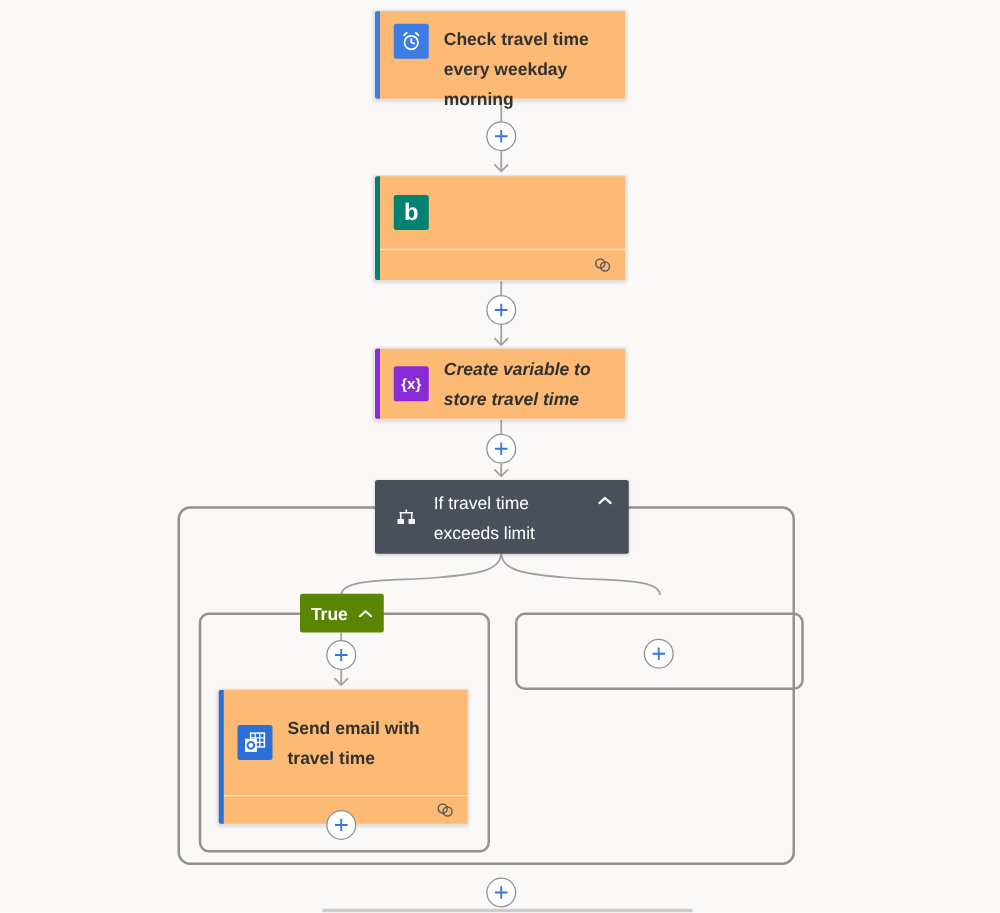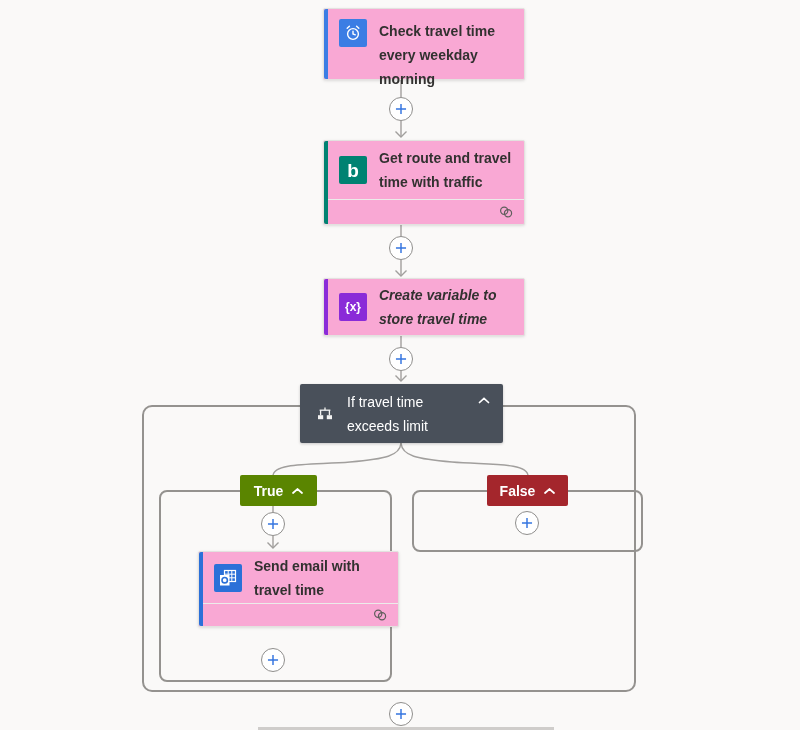--- a/index.html
+++ b/index.html
@@ -16,22 +16,22 @@
   .ahead{stroke:var(--connector,#a19f9d);stroke-width:1.4;fill:none;}
 
   
   .scope{position:absolute;border:2px solid var(--container-border,#94928f);background:transparent;z-index:0;}
   .scope.outer{left:142px;top:405px;width:490px;height:283px;border-radius:10px;}
   .scope.truebox{left:159px;top:490px;width:229px;height:188px;border-radius:8px;}
   .scope.falsebox{left:412px;top:490px;width:227px;height:58px;border-radius:8px;}
 
   
   .card{
-    position:absolute;z-index:2;background:#f9a8d4;border:1px solid #e3e1df;border-radius:2px;
-    box-shadow:0 1px 3px rgba(0,0,0,.12);display:flex;flex-direction:column;box-sizing:border-box;margin-left:24px;
+    position:absolute;z-index:2;background:#fdba74;border:1px solid #e3e1df;border-radius:2px;
+    box-shadow:0 1px 3px rgba(0,0,0,.12);display:flex;flex-direction:column;box-sizing:border-box;
   }
   .accent{position:absolute;left:0;top:0;bottom:0;width:4px;border-radius:2px 0 0 2px;}
   .card-body{flex:1;display:flex;gap:12px;padding:0 10px 0 15px;align-items:center;}
   .card-body.top{align-items:flex-start;padding-top:10px;}
   .card-icon{
     width:28px;height:28px;border-radius:2px;flex-shrink:0;
     display:flex;align-items:center;justify-content:center;color:#fff;
     font-weight:bold;
   }
   .card-title{
@@ -55,21 +55,21 @@
   }
   .cond-title{font-size:14px;font-weight:normal;line-height:24px;color:#fff;width:110px;}
   .cond-chevron{position:absolute;right:13px;top:13px;display:flex;cursor:pointer;}
 
   
   .badge{
     position:absolute;z-index:3;height:31px;border-radius:2px;box-sizing:border-box;
     display:flex;align-items:center;justify-content:center;gap:9px;
     color:#fff;font-size:14px;font-weight:bold;cursor:pointer;
   }
-  .badge.true{left:240px;top:475px;width:77px;background:var(--true-bg,#5a8500);}
+  .badge.true{left:240px;top:475px;width:67px;background:var(--true-bg,#5a8500);}
   .badge.false{left:487px;top:475px;width:81px;background:var(--false-bg,#a4262c);}
 
   
   .plus{
     position:absolute;z-index:2;width:24px;height:24px;border-radius:50%;
     background:#fff;border:1px solid #8f8e8c;box-sizing:border-box;cursor:pointer;
     display:flex;align-items:center;justify-content:center;
   }
   .plus svg{display:block;}
   .plus-glyph{stroke:var(--plus,#3575e0);stroke-width:1.6;fill:none;}
@@ -114,21 +114,20 @@
         </svg>
       </span>
       <span class="card-title w-trigger">Check travel time every weekday morning</span>
     </div>
   </div>
 
   <div class="card" style="left:299px;top:140px;width:202px;height:85px">
     <span class="accent" style="background: rgb(0, 130, 114);"></span>
     <div class="card-body">
       <span class="card-icon bing-glyph" style="background: rgb(0, 130, 114);">b</span>
-      <span class="card-title w-route">Get route and travel time with traffic</span>
     </div>
     <div class="card-footer">
       <span class="conn-icon">
         <svg width="16" height="14" viewBox="0 0 16 14" fill="none" stroke="#5f5e5c" stroke-width="1.2">
           <circle cx="6.2" cy="5.8" r="3.6"></circle>
           <circle cx="10" cy="8.2" r="3.6"></circle>
         </svg>
       </span>
     </div>
   </div>
@@ -163,30 +162,22 @@
   </div>
 
   <div class="badge true">
     <span>True</span>
     <span style="display:flex;">
       <svg width="11" height="6" viewBox="0 0 11 6">
           <path d="M1 5 L5.5 1 L10 5" fill="none" stroke="#fff" stroke-width="1.7" stroke-linecap="round"></path>
         </svg>
     </span>
   </div>
-  <div class="badge false">
-    <span>False</span>
-    <span style="display:flex;">
-      <svg width="11" height="6" viewBox="0 0 11 6">
-          <path d="M1 5 L5.5 1 L10 5" fill="none" stroke="#fff" stroke-width="1.7" stroke-linecap="round"></path>
-        </svg>
-    </span>
-  </div>
-
-  <div class="card" style="left:174px;top:551px;width:201px;height:76px">
+
+  <div class="card" style="left:174px;top:551px;width:201px;height:109px">
     <span class="accent" style="background: rgb(43, 112, 216);"></span>
     <div class="card-body">
       <span class="card-icon" style="background: rgb(43, 112, 216);">
         <svg width="20" height="20" viewBox="0 0 20 20">
           <rect x="6.5" y="2.5" width="11" height="11" fill="none" stroke="#fff" stroke-width="1.2"></rect>
           <path d="M6.5 6.2 H17.5 M6.5 9.8 H17.5 M10.2 2.5 V13.5 M13.8 2.5 V13.5" stroke="#fff" stroke-width="1" fill="none"></path>
           <rect x="2" y="7" width="9.5" height="10.5" fill="#fff"></rect>
           <circle cx="6.7" cy="12.2" r="2.7" fill="none" stroke="var(--accent-outlook,#2b70d8)" stroke-width="1.6"></circle>
         </svg>
       </span>

